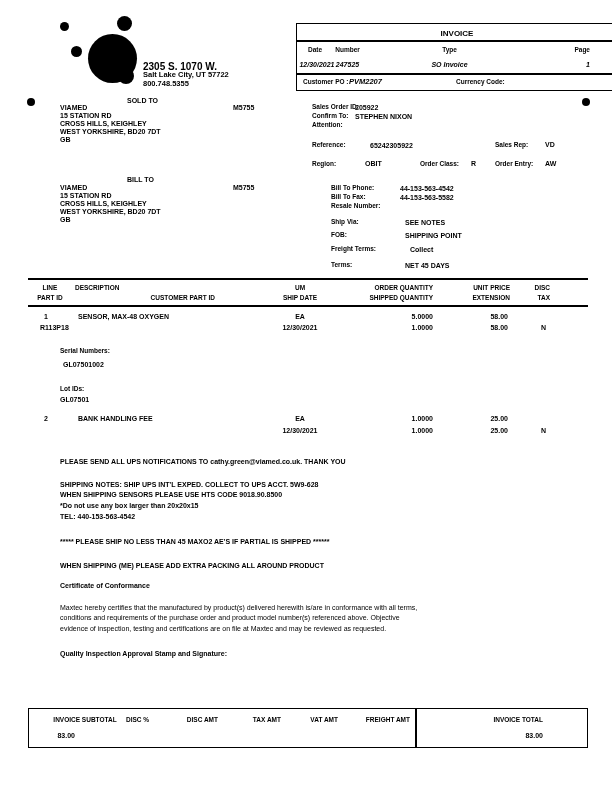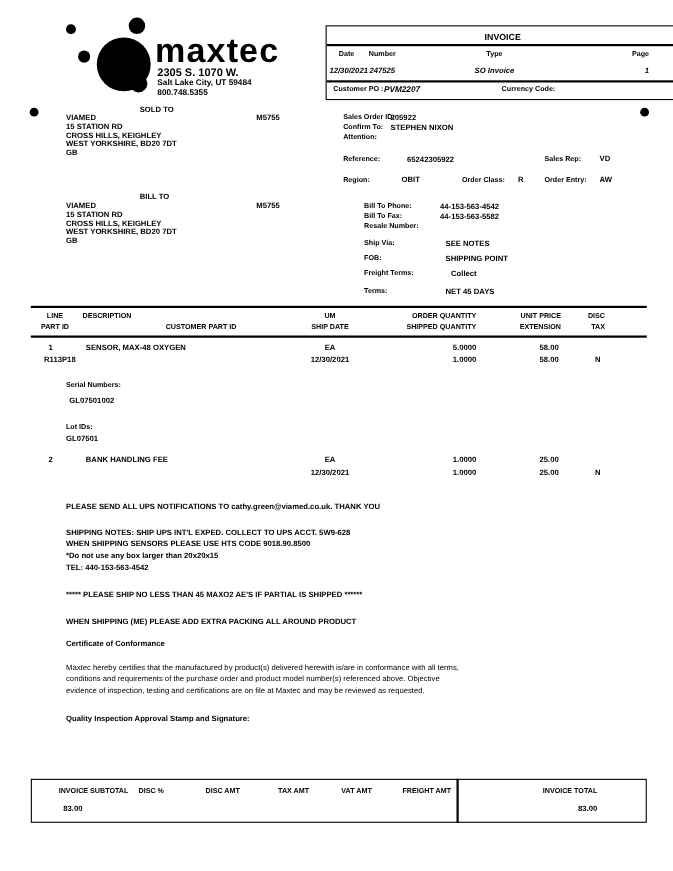--- a/index.html
+++ b/index.html
@@ -25,23 +25,22 @@
 
 <div class="page">
 
   <div>
     <div class="dot" style="left:60px;top:22px;width:9px;height:9px;"></div>
     <div class="dot" style="left:117px;top:16px;width:15px;height:15px;"></div>
     <div class="dot" style="left:88px;top:34px;width:49px;height:49px;"></div>
     <div class="dot" style="left:71px;top:46px;width:11px;height:11px;"></div>
     <div class="dot" style="left:118px;top:68px;width:16px;height:16px;"></div>
   </div>
-  <div class="brand">maxtec</div>
   <div class="t n" style="left:143px;top:62px;font-size:10px;font-weight:bold;">2305 S. 1070 W.</div>
-  <div class="t n" style="left:143px;top:71px;font-size:7.5px;font-weight:bold;">Salt Lake City, UT 59484</div>
+  <div class="t n" style="left:143px;top:71px;font-size:7.5px;font-weight:bold;">Salt Lake City, UT 57722</div>
   <div class="t n" style="left:143px;top:80px;font-size:7.5px;font-weight:bold;">800.748.5355</div>
 
   <div class="dot" style="left:27px;top:98px;width:8px;height:8px;"></div>
   <div class="dot" style="left:582px;top:98px;width:8px;height:8px;"></div>
 
   <div class="invbox">
     <div class="t c" style="left:0;right:0;top:6px;font-size:8px;">INVOICE</div>
     <div class="hr" style="left:0;right:0;top:16px;"></div>
     <div class="t c" style="left:0px;top:23px;width:36px;">Date</div>
     <div class="t c" style="left:28px;top:23px;width:45px;">Number</div>

